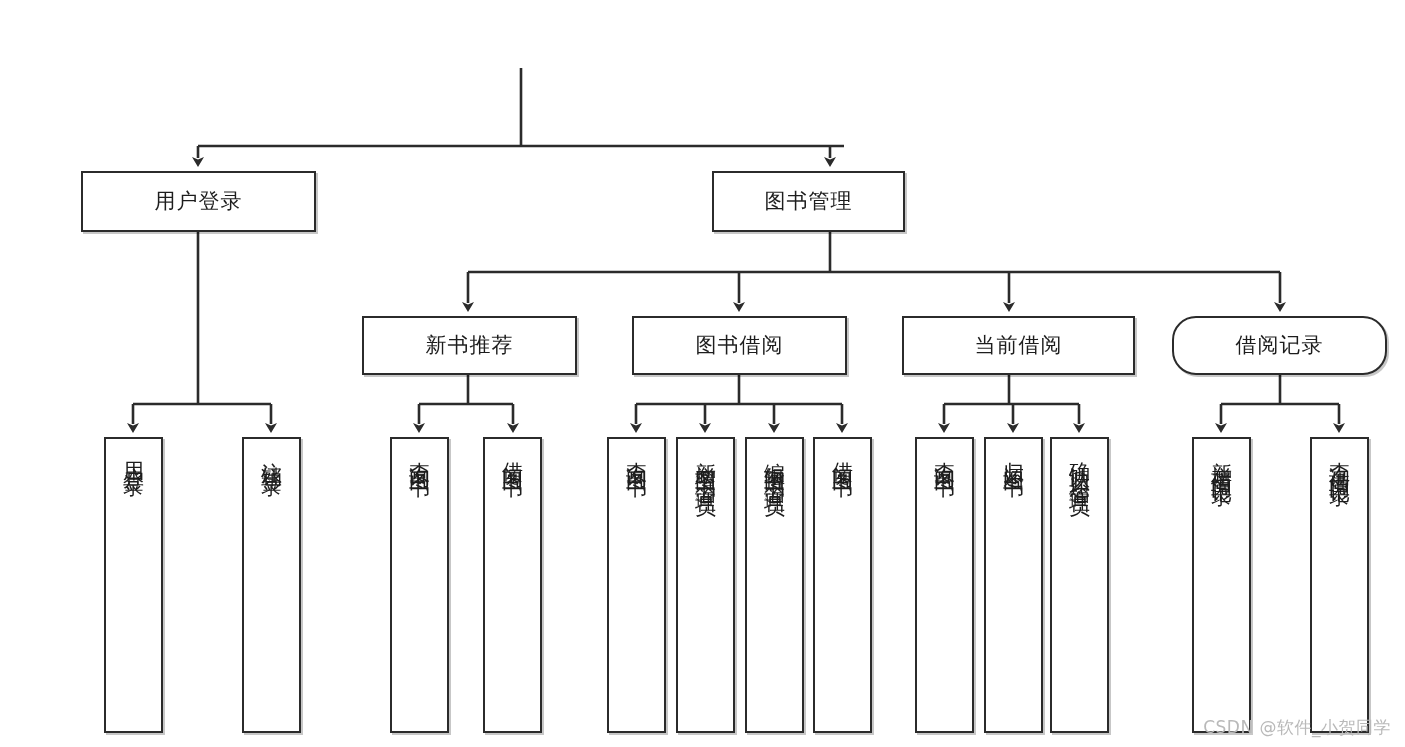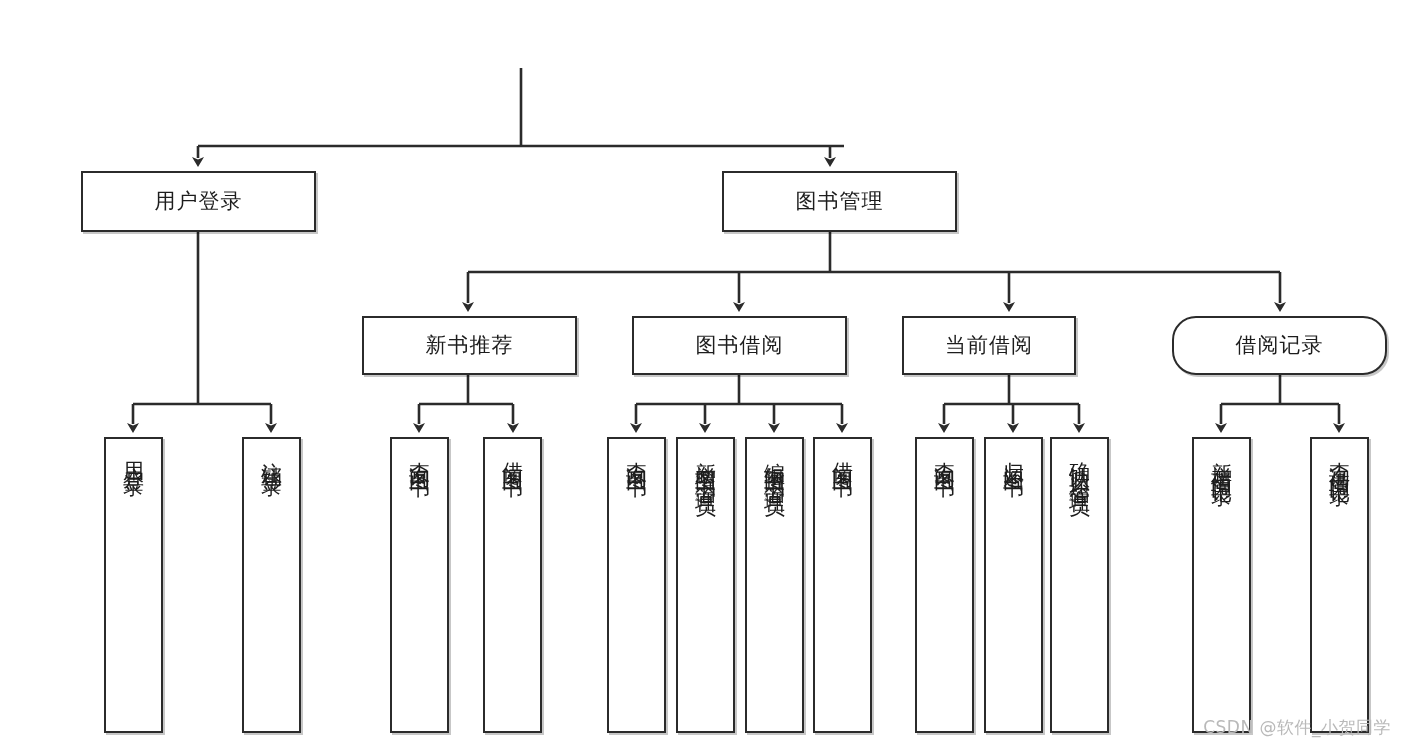--- a/index.html
+++ b/index.html
@@ -121,31 +121,31 @@
       <path d="M1221,404 L1339,404"></path>
       <path d="M1221,404 L1221,424" marker-end="url(#arrow)"></path>
       <path d="M1339,404 L1339,424" marker-end="url(#arrow)"></path>
     </g>
   </svg>
 
 
   <div class="node-box" style="left:81px; top:171px; width:235px; height:61px;">
     <span class="node-label-h">用户登录</span>
   </div>
-  <div class="node-box" style="left:712px; top:171px; width:235px; height:61px;margin-left:10px;">
+  <div class="node-box" style="left:712px; top:171px; width:193px; height:61px;">
     <span class="node-label-h">图书管理</span>
   </div>
 
   <div class="node-box" style="left:362px; top:316px; width:215px; height:59px;">
     <span class="node-label-h">新书推荐</span>
   </div>
   <div class="node-box" style="left:632px; top:316px; width:215px; height:59px;">
     <span class="node-label-h">图书借阅</span>
   </div>
-  <div class="node-box" style="left:902px; top:316px; width:174px; height:59px;">
+  <div class="node-box" style="left:902px; top:316px; width:233px; height:59px;">
     <span class="node-label-h">当前借阅</span>
   </div>
   <div class="node-box" style="left:1172px; top:316px; width:215px; height:59px;border-radius:24px;">
     <span class="node-label-h">借阅记录</span>
   </div>
 
   <div class="node-box vertical" style="left:104px; top:437px; width:59px; height:296px;">
     <span class="node-label-v">用户登录</span>
   </div>
   <div class="node-box vertical" style="left:242px; top:437px; width:59px; height:296px;">

